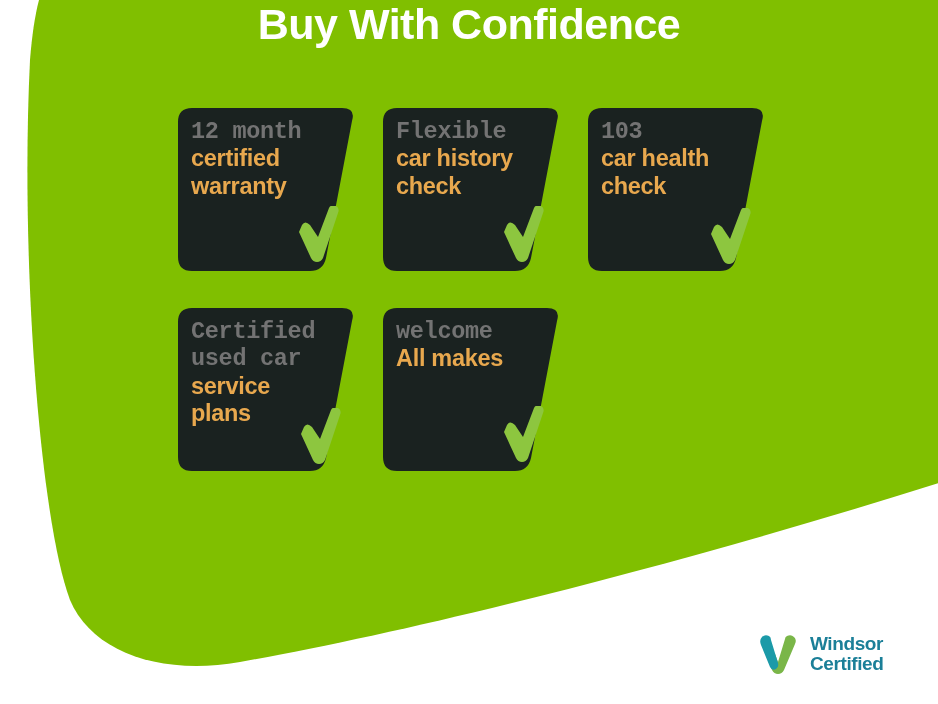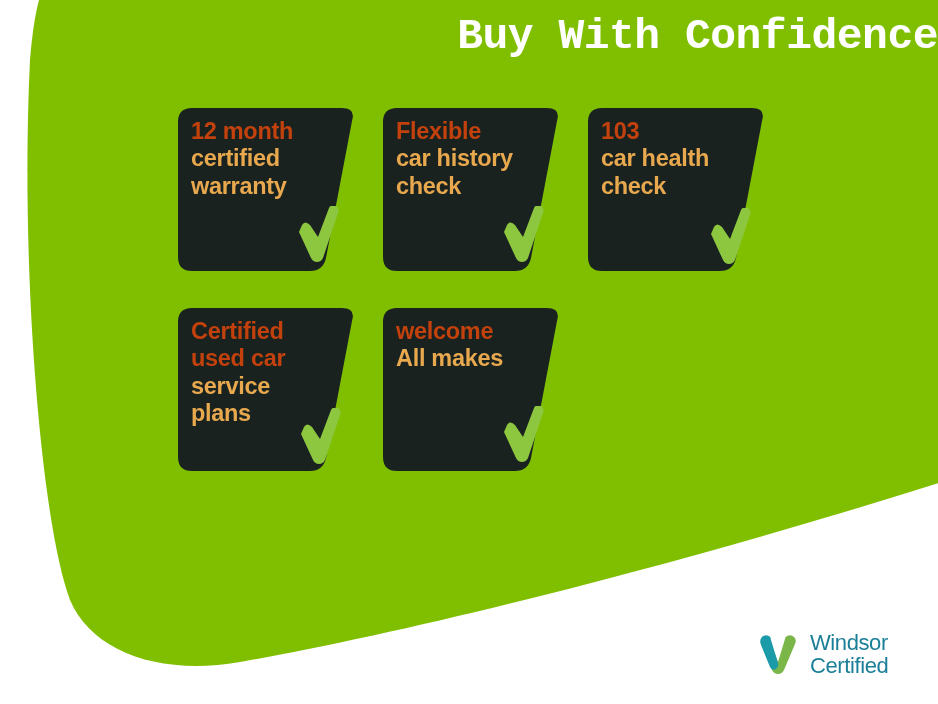--- a/index.html
+++ b/index.html
@@ -22,29 +22,28 @@
     position: absolute;
     left: 0;
     top: 0;
     width: 938px;
     height: 704px;
     pointer-events: none;
   }
   #page-title {
     position: absolute;
     left: 0;
-    top: 14px;
+    top: 2px;
     width: 938px;
-    text-align: right;
+    text-align: center;
     color: #ffffff;
     font-size: 43px;
     font-weight: bold;
     letter-spacing: -0.5px;
     line-height: 1.05;
-    font-family: Liberation Mono, monospace;
   }
   #cards-grid {
     position: absolute;
     left: 178px;
     top: 108px;
     width: 580px;
   }
   .card-row {
     position: relative;
     height: 163px;
@@ -74,21 +73,21 @@
     width: 150px;
     z-index: 2;
   }
   .card-line {
     font-size: 23.5px;
     font-weight: bold;
     line-height: 1.17;
     letter-spacing: -0.3px;
     white-space: nowrap;
   }
-  .line-white { color: #c2410c; }
+  .line-white { color: #737373; font-family: Liberation Mono, monospace; }
   .line-accent { color: #e8a84e; }
 
   .card-tick {
     position: absolute;
     z-index: 3;
     width: 46px;
     height: 56px;
   }
 
   #brand-logo {
@@ -103,22 +102,22 @@
   #brand-mark {
     width: 46px;
     height: 42px;
     flex: 0 0 auto;
   }
   #brand-wordmark {
     margin-left: 7px;
     line-height: 1.06;
   }
   .brand-word {
-    font-size: 22px;
-    font-weight: normal;
+    font-size: 19px;
+    font-weight: bold;
     color: #1b7f98;
     letter-spacing: -0.4px;
     display: block;
   }
 </style>
 </head>
 <body>
 
 <div id="stage">
 

